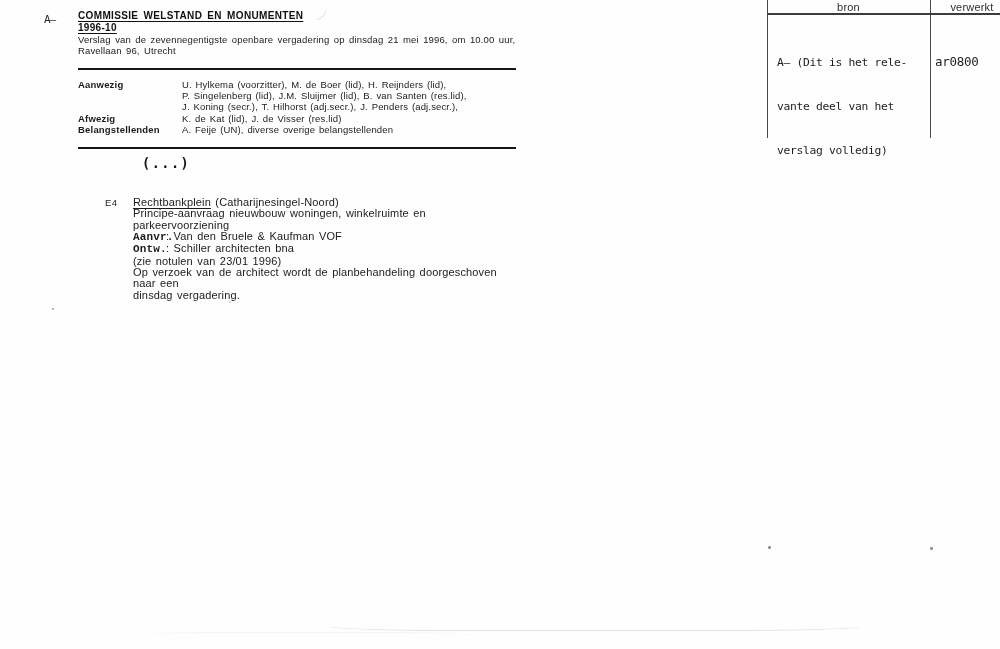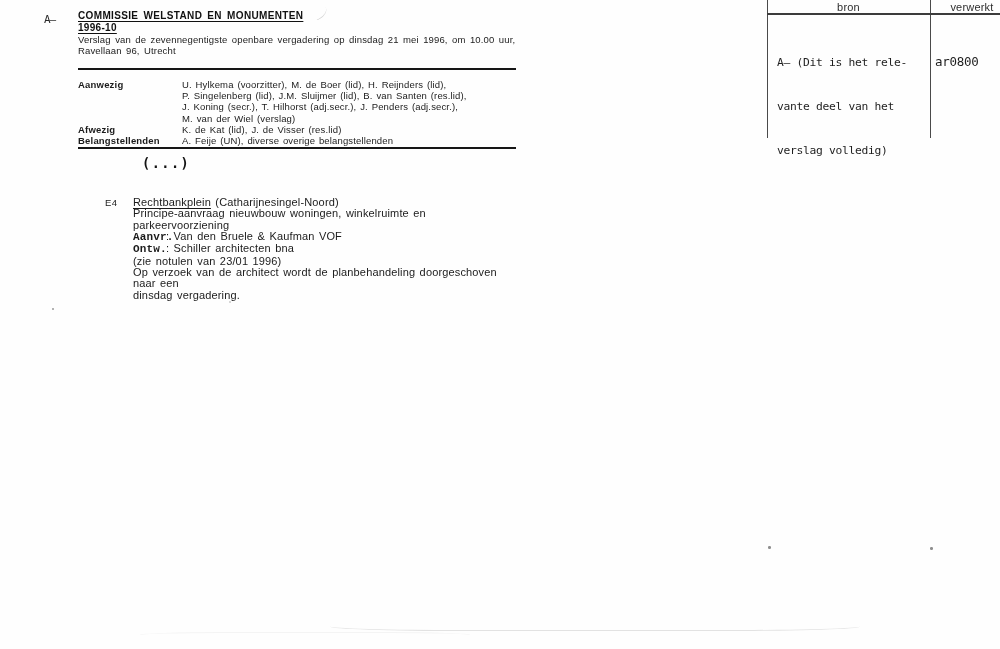--- a/index.html
+++ b/index.html
@@ -137,21 +137,20 @@
 
   <div class="rule rule-1"></div>
 
   <div class="attendance">
     <div class="att-row">
       <div class="att-label">Aanwezig</div>
       <div class="att-lines">
         <div>U. Hylkema (voorzitter), M. de Boer (lid), H. Reijnders (lid),</div>
         <div>P. Singelenberg (lid), J.M. Sluijmer (lid), B. van Santen (res.lid),</div>
         <div>J. Koning (secr.), T. Hilhorst (adj.secr.), J. Penders (adj.secr.),</div>
-        <div>M. van der Wiel (verslag)</div>
       </div>
     </div>
     <div class="att-row">
       <div class="att-label">Afwezig</div>
       <div class="att-lines">
         <div>K. de Kat (lid), J. de Visser (res.lid)</div>
       </div>
     </div>
     <div class="att-row">
       <div class="att-label">Belangstellenden</div>

